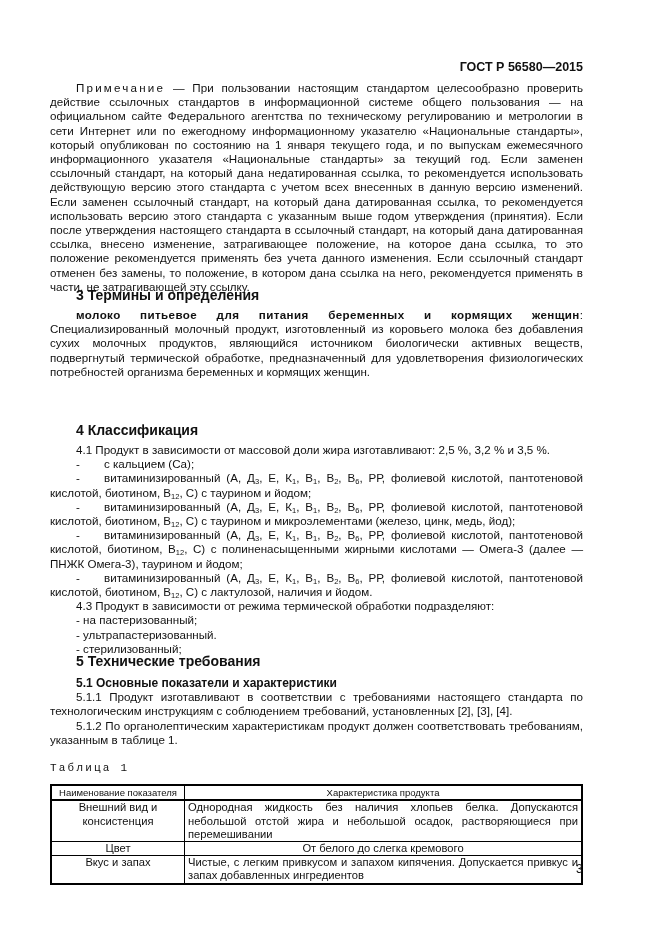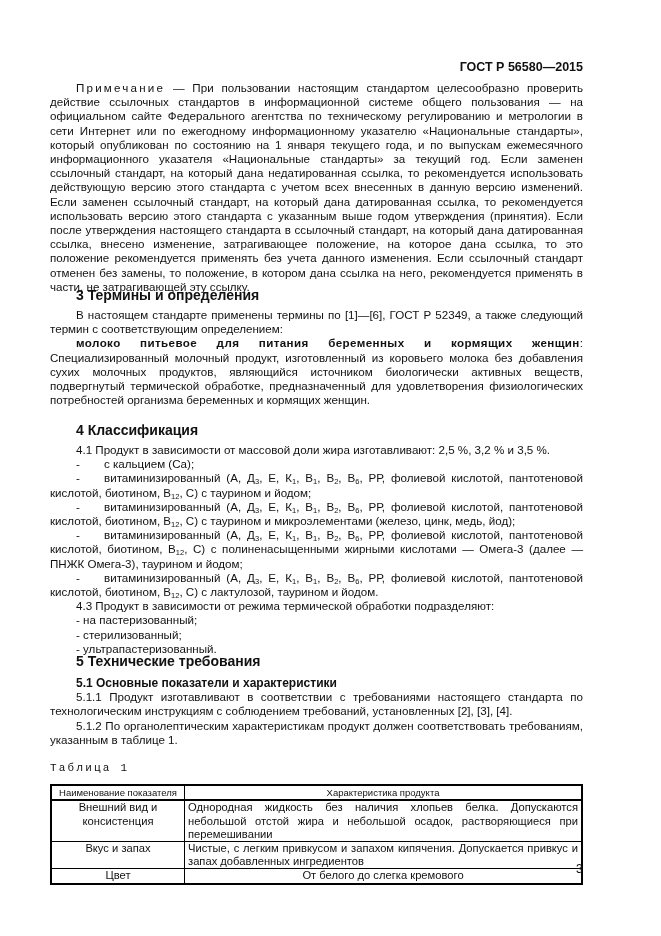--- a/index.html
+++ b/index.html
@@ -35,42 +35,41 @@
 
 <div class="page">
 
   <div class="note">
     <p><span class="spaced">Примечание</span><span> — При пользовании настоящим стандартом целесообразно проверить действие ссылочных стандартов в информационной системе общего пользования — на официальном сайте Федерального агентства по техническому регулированию и метрологии в сети Интернет или по ежегодному информационному указателю «Национальные стандарты», который опубликован по состоянию на 1 января текущего года, и по выпускам ежемесячного информационного указателя «Национальные стандарты» за текущий год. Если заменен ссылочный стандарт, на который дана недатированная ссылка, то рекомендуется использовать действующую версию этого стандарта с учетом всех внесенных в данную версию изменений. Если заменен ссылочный стандарт, на который дана датированная ссылка, то рекомендуется использовать версию этого стандарта с указанным выше годом утверждения (принятия). Если после утверждения настоящего стандарта в ссылочный стандарт, на который дана датированная ссылка, внесено изменение, затрагивающее положение, на которое дана ссылка, то это положение рекомендуется применять без учета данного изменения. Если ссылочный стандарт отменен без замены, то положение, в котором дана ссылка на него, рекомендуется применять в части, не затрагивающей эту ссылку.</span></p>
   </div>
 
   <div class="sec" style="top:286px;">
     <h2>3 Термины и определения</h2>
     <div style="height:4px"></div>
-    <p class="indent">В настоящем стандарте применены термины по [1]—[6], ГОСТ Р 52349, а также следующий термин с соответствующим определением:</p>
     <p class="indent"><b class="term">молоко питьевое для питания беременных и кормящих женщин</b><span>: Специализированный молочный продукт, изготовленный из коровьего молока без добавления сухих молочных продуктов, являющийся источником биологически активных веществ, подвергнутый термической обработке, предназначенный для удовлетворения физиологических потребностей организма беременных и кормящих женщин.</span></p>
   </div>
 
   <div class="sec" style="top:410px;margin-top:11px;">
     <h2>4 Классификация</h2>
     <div style="height:4px"></div>
     <p class="indent">4.1 Продукт в зависимости от массовой доли жира изготавливают: 2,5 %, 3,2 % и 3,5 %.</p>
     <p class="item"><span class="dash">-</span><span>с кальцием (Ca);</span></p>
 
     <p class="item"><span class="dash">-</span><span>витаминизированный (А, Д</span><sub>3</sub><span>, Е, К</span><sub>1</sub><span>, В</span><sub>1</sub><span>, В</span><sub>2</sub><span>, В</span><sub>6</sub><span>, РР, фолиевой кислотой, пантотеновой кислотой, биотином, В</span><sub>12</sub><span>, С)</span><span> с таурином и йодом;</span></p>
 
     <p class="item"><span class="dash">-</span><span>витаминизированный (А, Д</span><sub>3</sub><span>, Е, К</span><sub>1</sub><span>, В</span><sub>1</sub><span>, В</span><sub>2</sub><span>, В</span><sub>6</sub><span>, РР, фолиевой кислотой, пантотеновой кислотой, биотином, В</span><sub>12</sub><span>, С)</span><span> с таурином и микроэлементами (железо, цинк, медь, йод);</span></p>
 
     <p class="item"><span class="dash">-</span><span>витаминизированный (А, Д</span><sub>3</sub><span>, Е, К</span><sub>1</sub><span>, В</span><sub>1</sub><span>, В</span><sub>2</sub><span>, В</span><sub>6</sub><span>, РР, фолиевой кислотой, пантотеновой кислотой, биотином, В</span><sub>12</sub><span>, С)</span><span> с полиненасыщенными жирными кислотами — Омега-3 (далее — ПНЖК Омега-3), таурином и йодом;</span></p>
 
-    <p class="item"><span class="dash">-</span><span>витаминизированный (А, Д</span><sub>3</sub><span>, Е, К</span><sub>1</sub><span>, В</span><sub>1</sub><span>, В</span><sub>2</sub><span>, В</span><sub>6</sub><span>, РР, фолиевой кислотой, пантотеновой кислотой, биотином, В</span><sub>12</sub><span>, С)</span><span> с лактулозой, таурином и йодом.</span></p>
+    <p class="item"><span class="dash">-</span><span>витаминизированный (А, Д</span><sub>3</sub><span>, Е, К</span><sub>1</sub><span>, В</span><sub>1</sub><span>, В</span><sub>2</sub><span>, В</span><sub>6</sub><span>, РР, фолиевой кислотой, пантотеновой кислотой, биотином, В</span><sub>12</sub><span>, С)</span><span> с лактулозой, наличия и йодом.</span></p>
 
     <p class="indent">4.3 Продукт в зависимости от режима термической обработки подразделяют:</p>
     <p class="indent">- на пастеризованный;</p>
+    <p class="indent">- ультрапастеризованный.</p>
     <p class="indent">- стерилизованный;</p>
-    <p class="indent">- ультрапастеризованный.</p>
   </div>
 
   <div class="sec" style="top:652px;">
     <h2>5 Технические требования</h2>
     <div style="height:6px"></div>
     <h3>5.1 Основные показатели и характеристики</h3>
     <p class="indent">5.1.1 Продукт изготавливают в соответствии с требованиями настоящего стандарта по технологическим инструкциям с соблюдением требований, установленных [2], [3], [4].</p>
     <p class="indent">5.1.2 По органолептическим характеристикам продукт должен соответствовать требованиям, указанным в таблице 1.</p>
     <div style="height:14px"></div>
     <p class="tcap">Таблица 1</p>
@@ -79,25 +78,25 @@
       <tbody>
           <tr class="thead-row">
         <th class="c1">Наименование показателя</th>
         <th>Характеристика продукта</th>
       </tr>
       <tr>
         <td class="c1">Внешний вид и консистенция</td>
         <td style="text-align:justify">Однородная жидкость без наличия хлопьев белка. Допускаются небольшой отстой жира и небольшой осадок, растворяющиеся при перемешивании</td>
       </tr>
       <tr>
+        <td class="c1">Цвет</td>
+        <td>От белого до слегка кремового</td>
+      </tr>
+      <tr>
         <td class="c1">Вкус и запах</td>
         <td style="text-align:justify">Чистые, с легким привкусом и запахом кипячения. Допускается привкус и запах добавленных ингредиентов</td>
-      </tr>
-      <tr>
-        <td class="c1">Цвет</td>
-        <td>От белого до слегка кремового</td>
       </tr>
     </tbody>
       </table>
   </div>
 </div>
 
 <div class="pagenum">3</div>
 
 </body></html>

